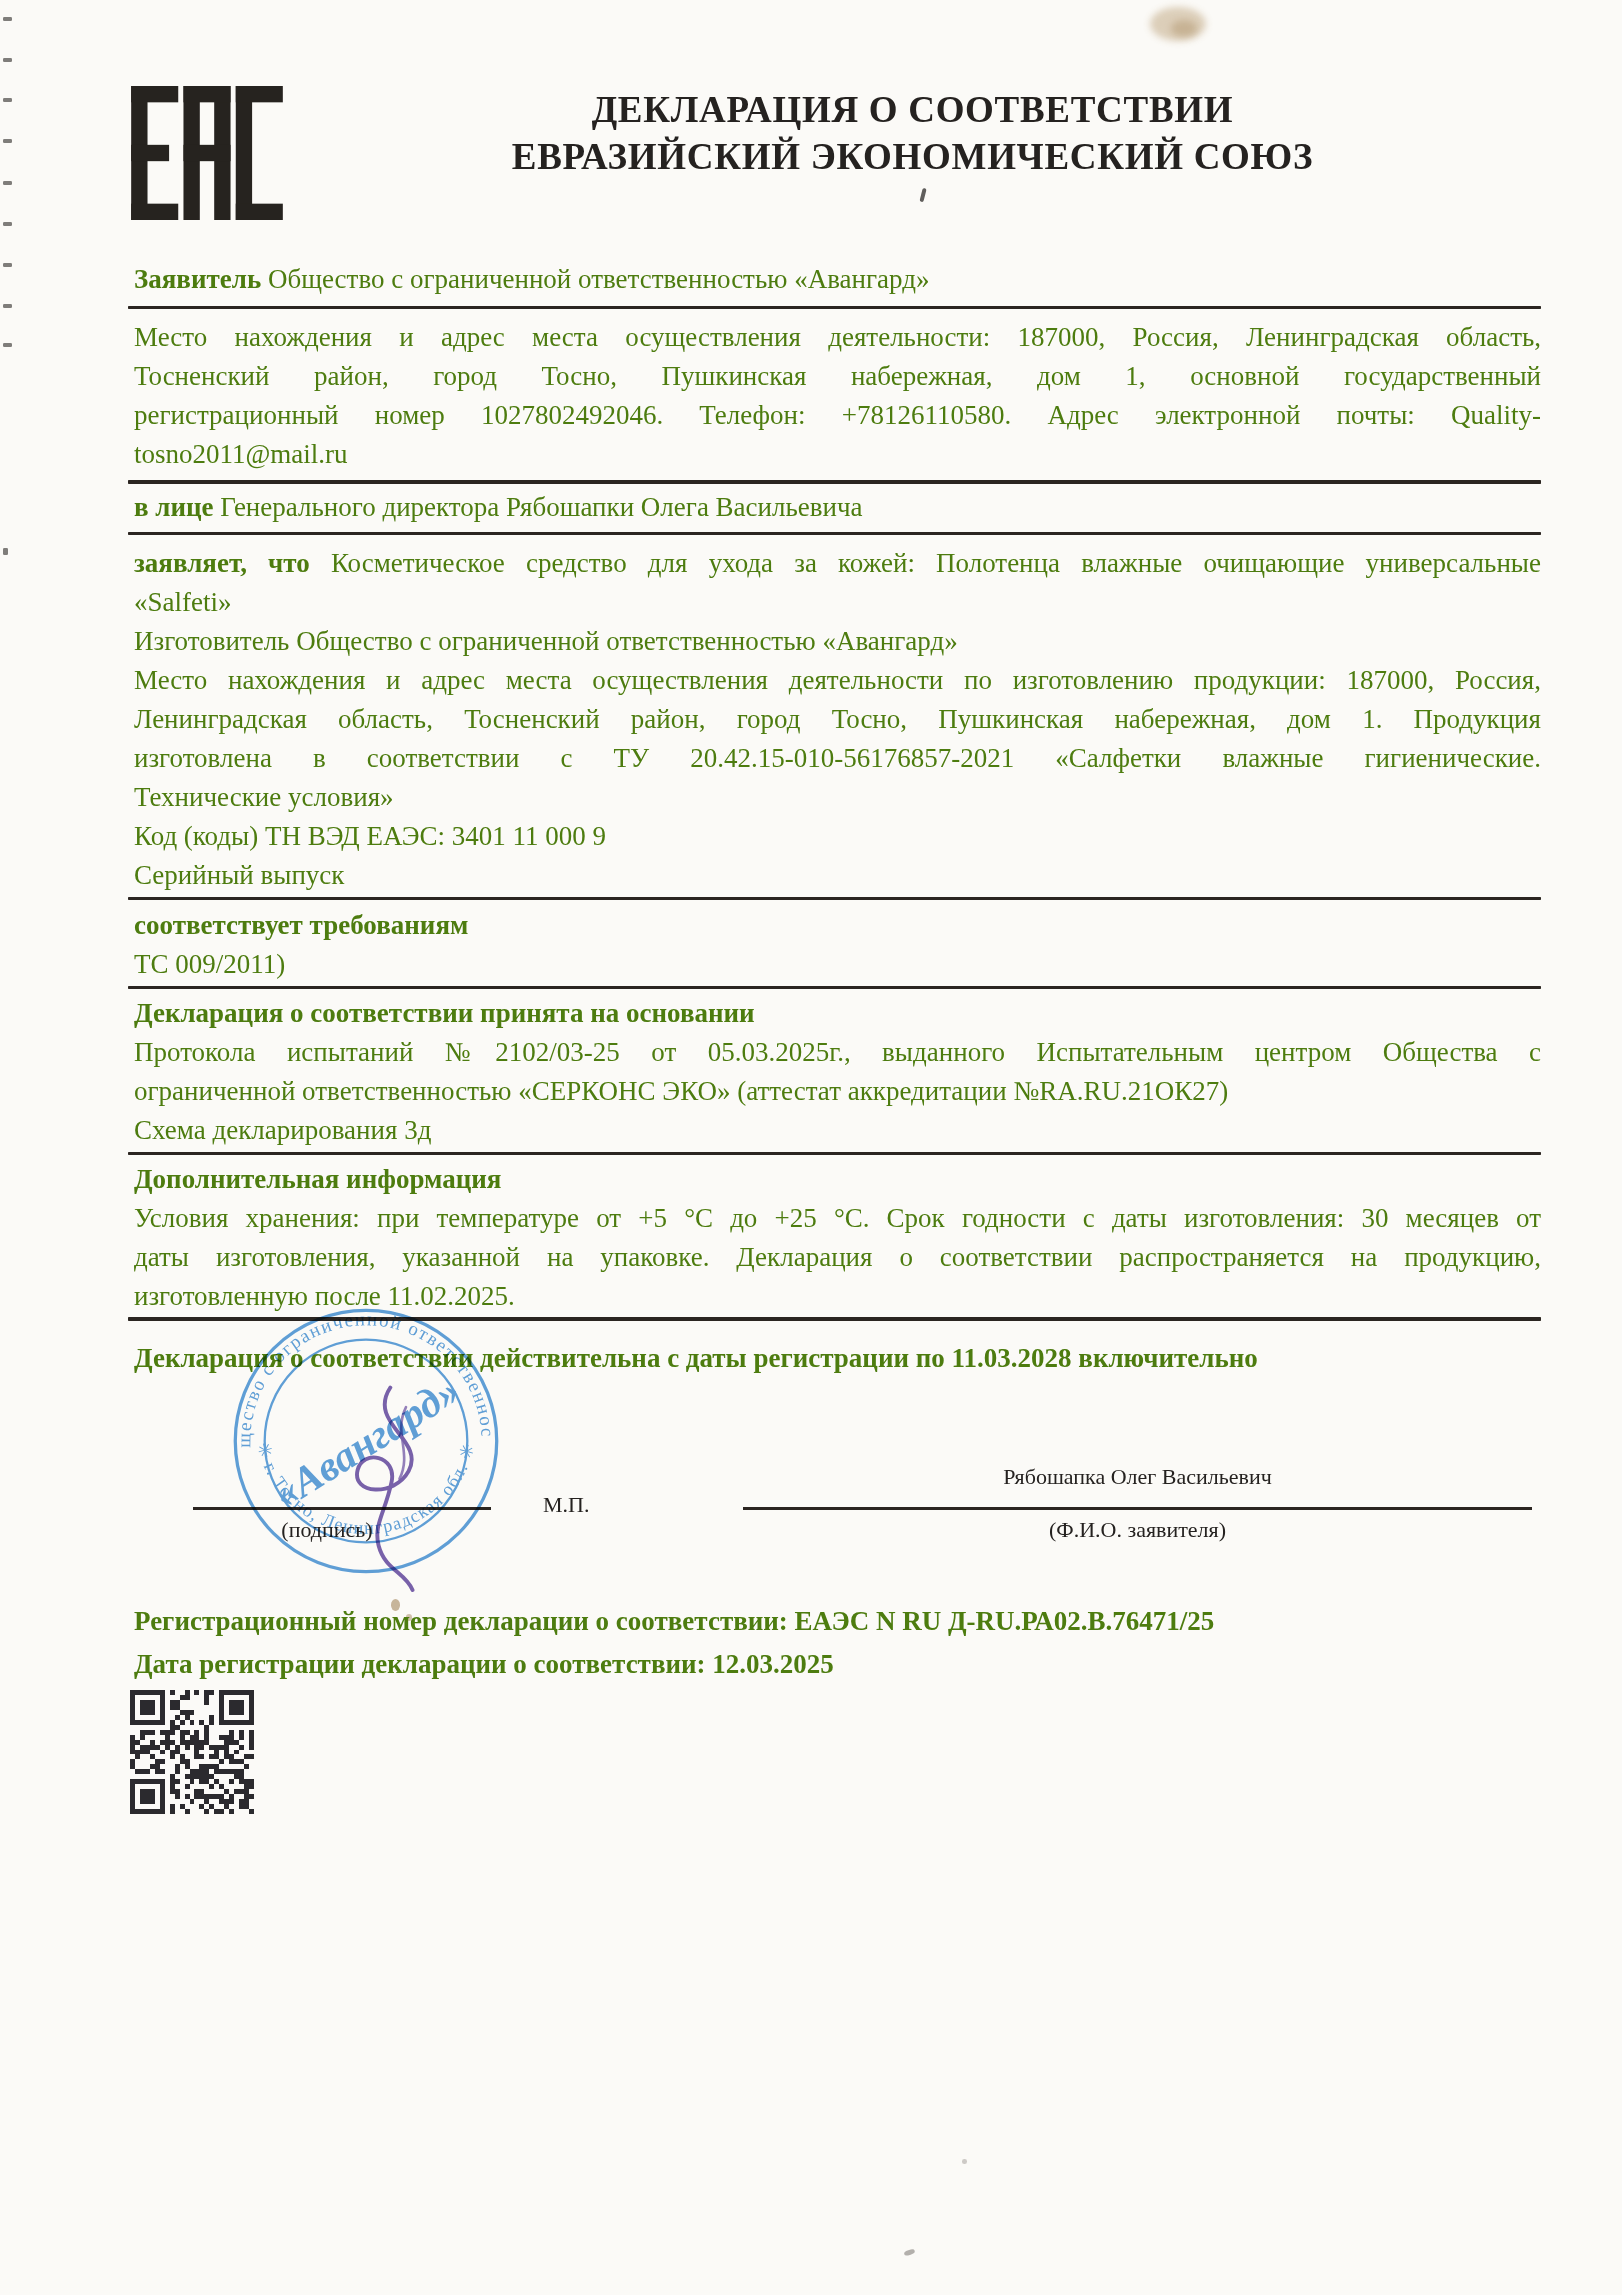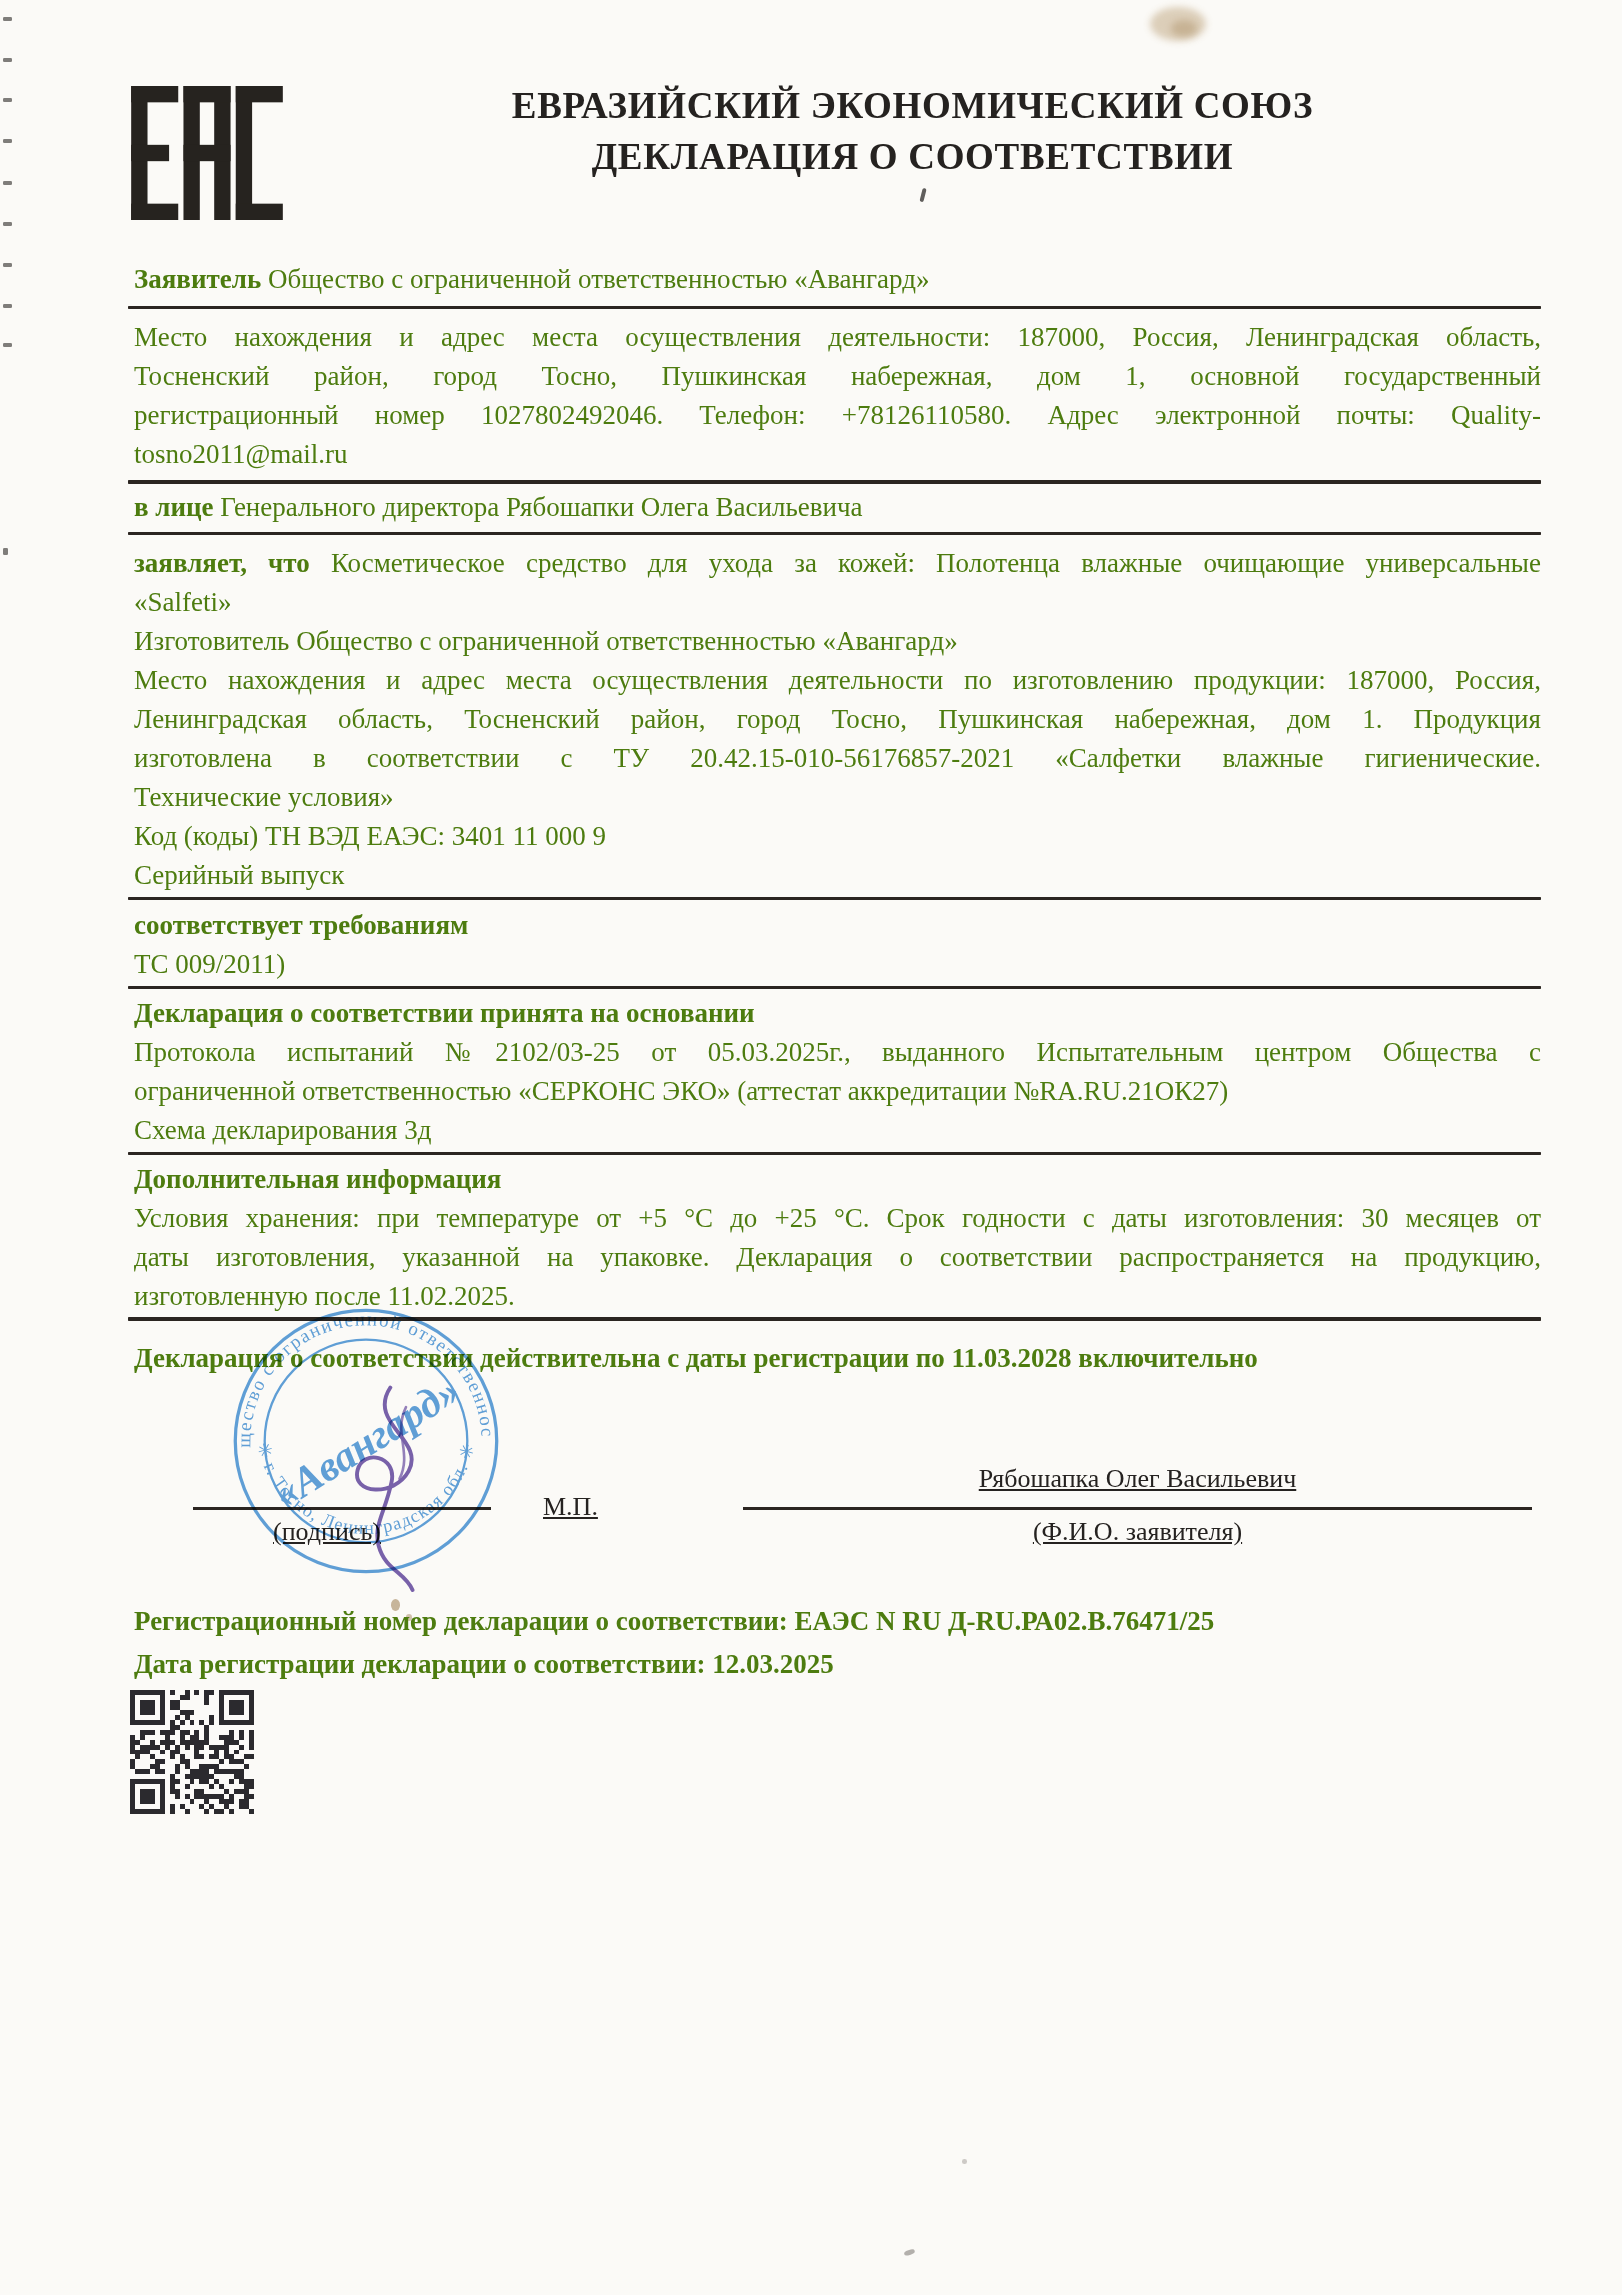--- a/index.html
+++ b/index.html
@@ -22,21 +22,21 @@
   .rule{height:3.3px;background:#2b2521;border-radius:0.7px;}
   .r1{margin:6.5px 0 9.2px -6.5px;width:1413px;}
   .r2{margin:6.5px 0 3.9px -6.5px;width:1413px;}
   .r3{margin:5.2px 0 9.2px -6.5px;width:1413px;}
   .r4{margin:1.3px 0 6.5px -6.5px;width:1413px;}
   .r5{margin:1.3px 0 5.2px -6.5px;width:1413px;}
   .r6{margin:1.3px 0 5.2px -6.5px;width:1413px;}
   .r7{margin:1.3px 0 18.3px -6.5px;width:1413px;}
   
   .sigline{position:absolute;height:3.3px;background:#2b2521;}
-  .cap{position:absolute;font-size:26px;color:#252220;text-align:center;text-decoration:underline;}
+  .cap{position:absolute;font-size:22px;color:#252220;text-align:center;}
   
   #stamp{mix-blend-mode:multiply;opacity:.88;}
   #signature-ink{mix-blend-mode:multiply;opacity:.92;}
   
   .scan-dash{position:absolute;left:2.6px;width:9.8px;height:3.9px;background:#3c3a38;opacity:.65;border-radius:1.3px;}
   .smudge{position:absolute;border-radius:50%;filter:blur(3.9px);}
   .speck{position:absolute;border-radius:50%;}
 </style>
 </head>
 <body>
@@ -76,22 +76,22 @@
     <rect x="80" y="0" width="72" height="25"></rect>
     <rect x="80" y="90" width="72" height="25"></rect>
 
     <rect x="160" y="0" width="25" height="205"></rect>
     <rect x="160" y="0" width="72" height="25"></rect>
     <rect x="160" y="180" width="72" height="25"></rect>
   </g>
 </svg>
 
 <div id="title-block">
+  <div class="title-line" style="margin-top:3.9px">ДЕКЛАРАЦИЯ О СООТВЕТСТВИИ</div>
   <div class="title-line">ЕВРАЗИЙСКИЙ ЭКОНОМИЧЕСКИЙ СОЮЗ</div>
-  <div class="title-line" style="margin-top:3.9px">ДЕКЛАРАЦИЯ О СООТВЕТСТВИИ</div>
 </div>
 
 <div id="doc-flow">
 
   <div class="ln"><span class="b">Заявитель</span><span> Общество с ограниченной ответственностью «Авангард»</span></div>
 
   <div class="rule r1"></div>
 
   <div>
       <div class="ln jl">Место нахождения и адрес места осуществления деятельности: 187000, Россия, Ленинградская область,</div>

